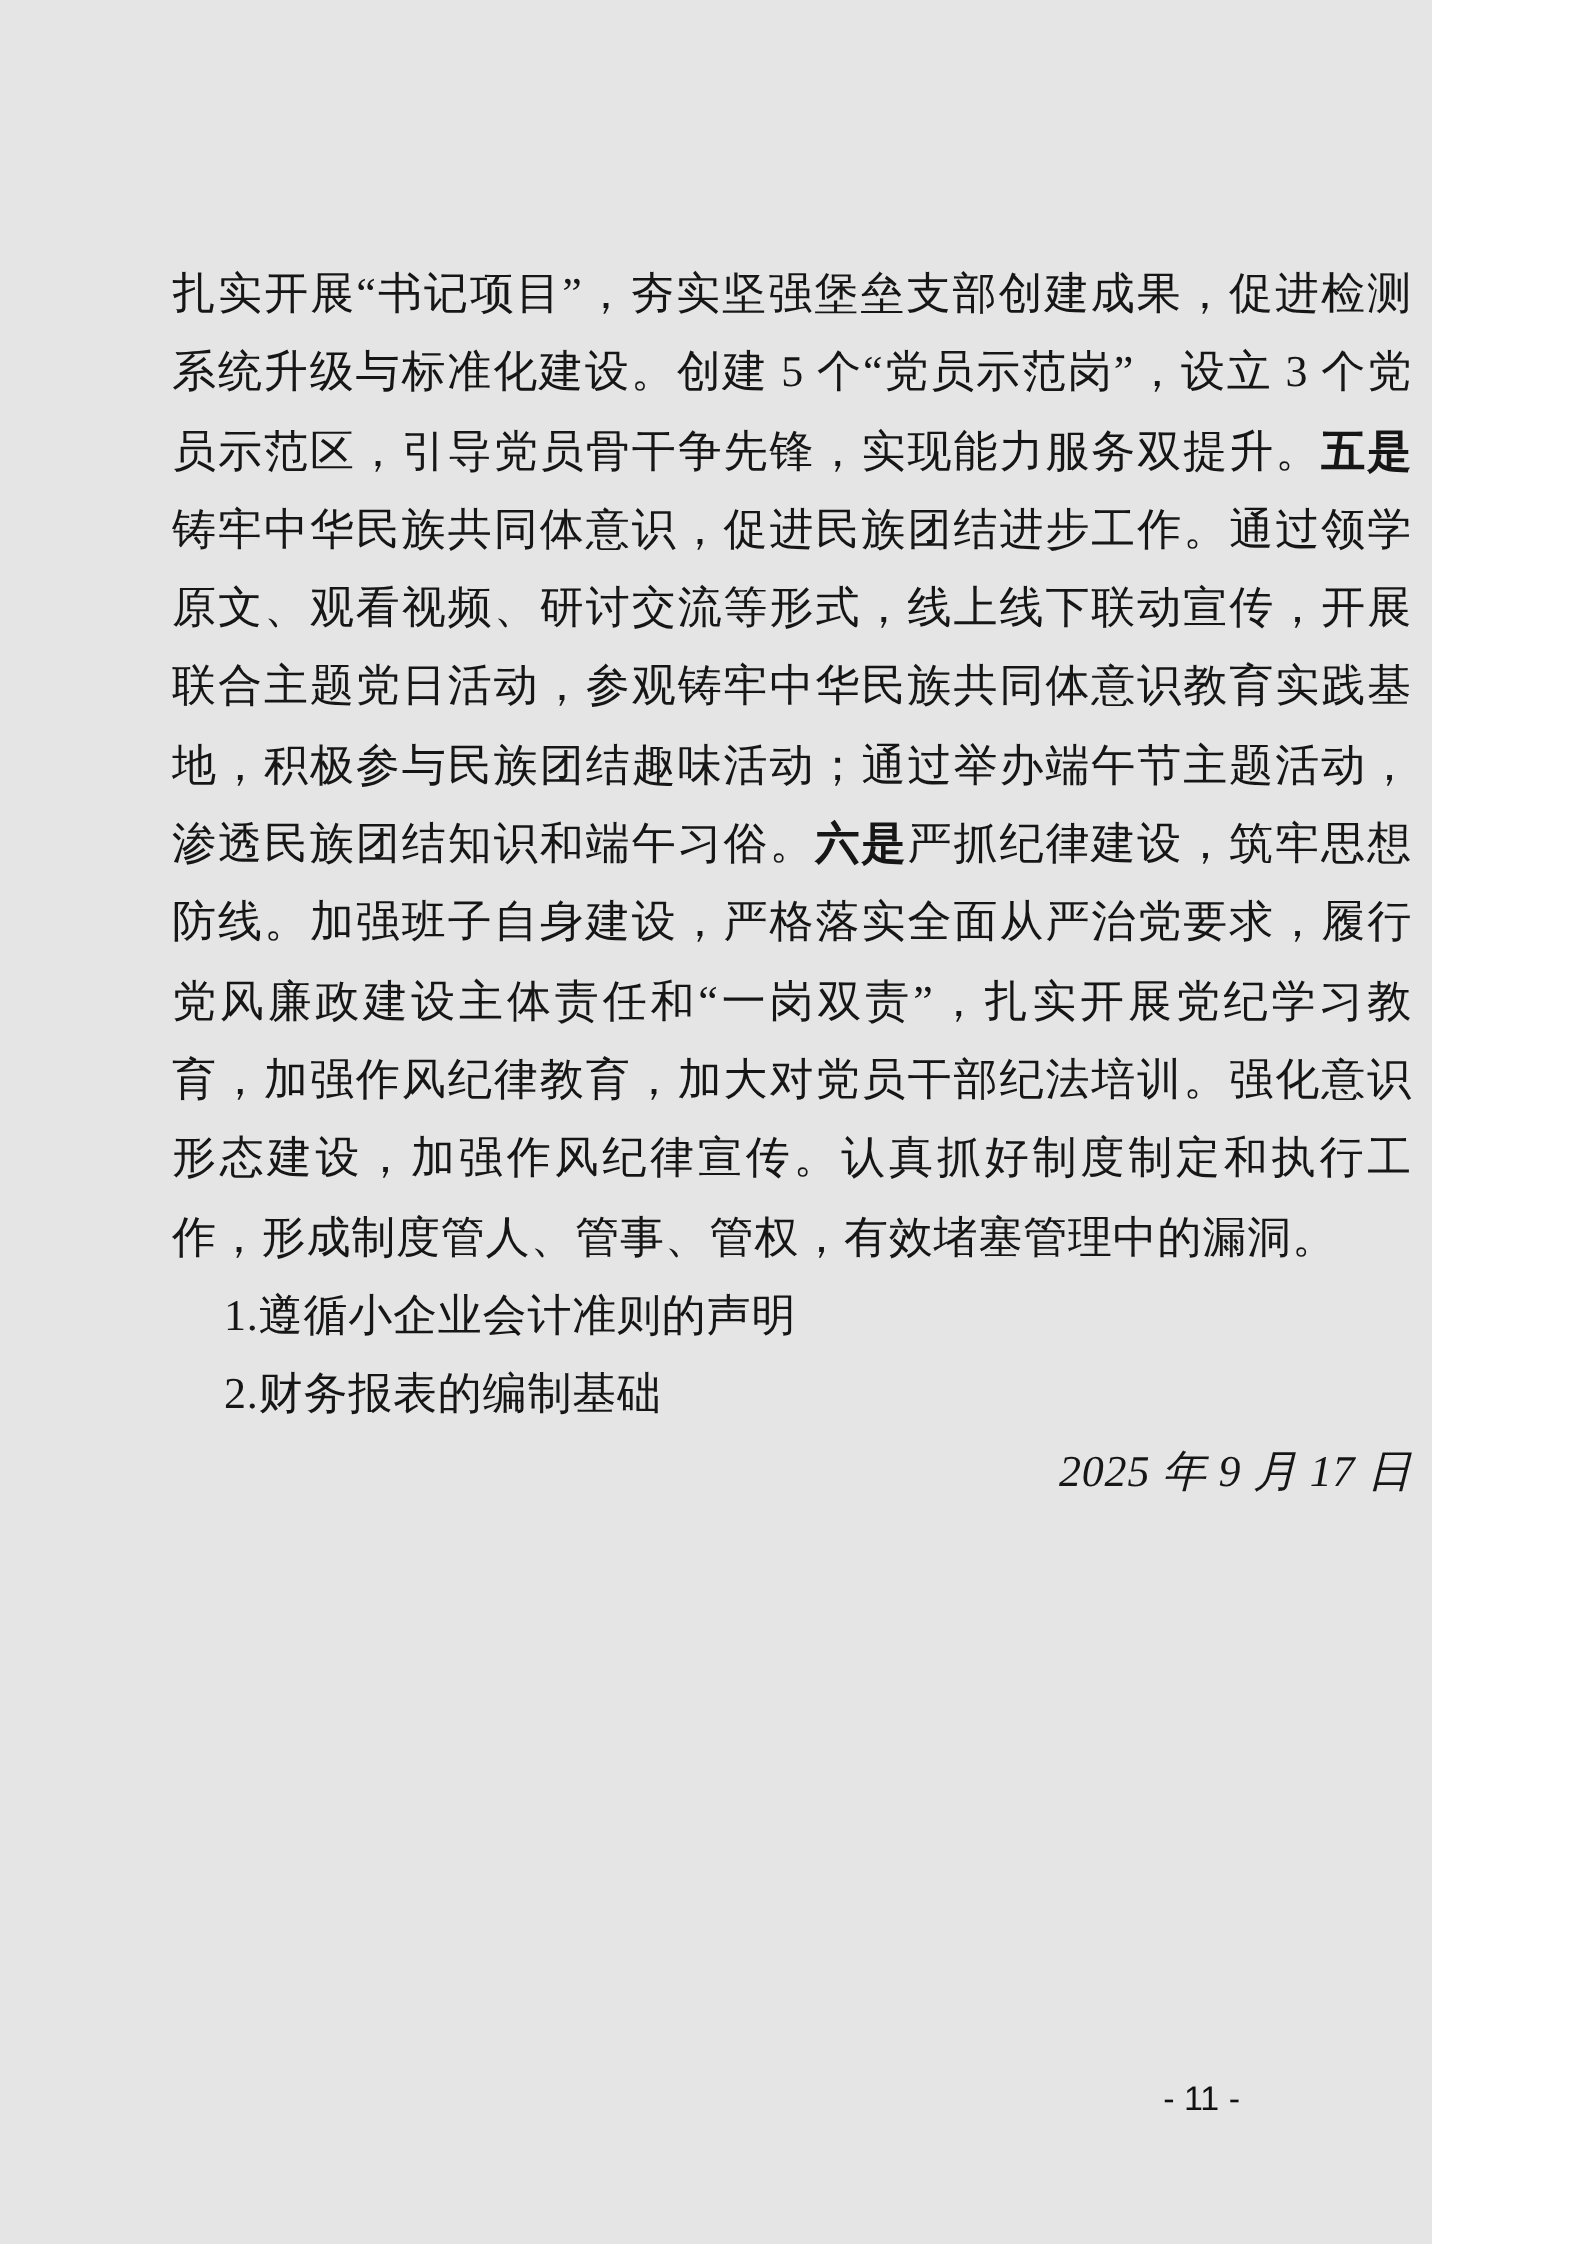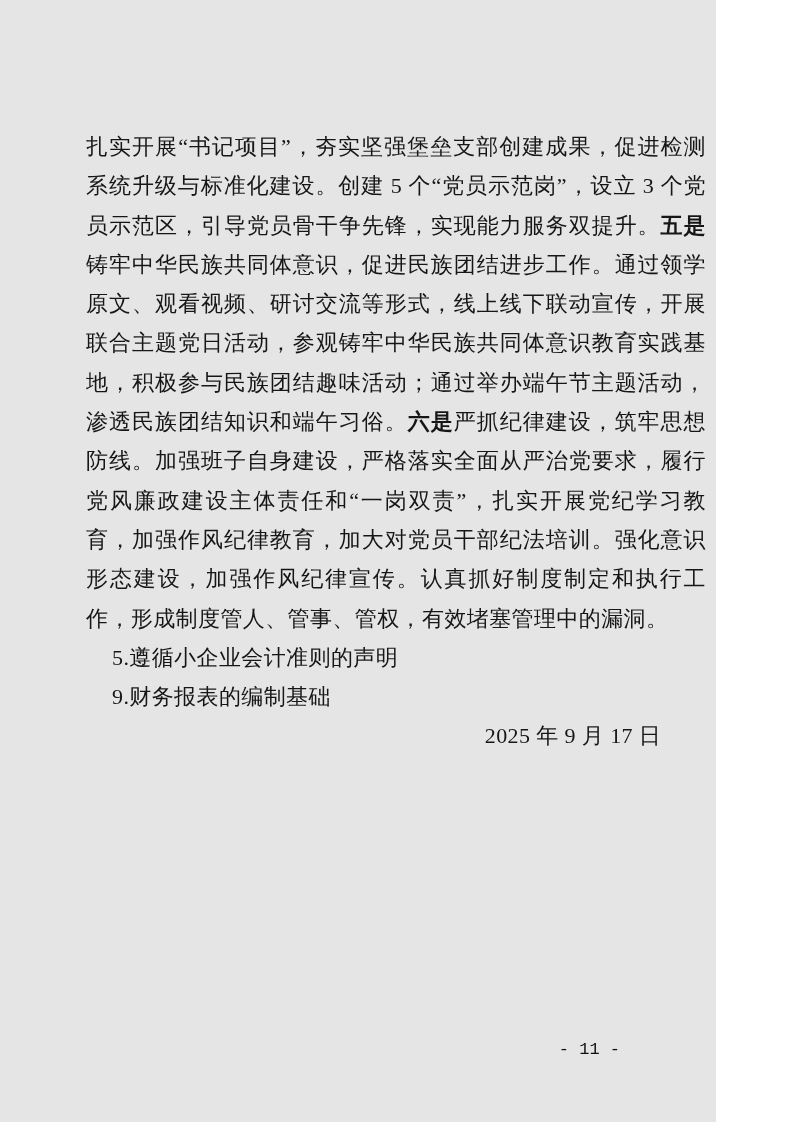--- a/index.html
+++ b/index.html
@@ -50,46 +50,47 @@
   }
   .signature-block {
     line-height: 39px;
   }
   .signature-company {
     margin-left: 232px !important;
     text-align: left;
   }
   .signature-date {
     margin-left: 354px !important;
-    text-align: center;
+    text-align: right;
+    font-style: italic;
   }
   .page-footer {
     position: absolute;
     top: 1040px;
     right: 96px;
     font-size: 17px;
     line-height: 20px;
     color: #111111;
-    font-family: Liberation Mono, monospace;
+    font-family: Liberation Sans, sans-serif;
   }
 </style>
 </head>
 <body>
 
 <div class="page">
 
   <div class="text-block">
 
     <p class="para-justify"><span>扎实开展“书记项目”，夯实坚强堡垒支部创建成果，促进检测系统升级与标准化建设。创建 5 个“党员示范岗”，设立 3 个党员示范区，引导党员骨干争先锋，实现能力服务双提升。</span><span class="bold-inline">五是</span><span>铸牢中华民族共同体意识，促进民族团结进步工作。通过领学原文、观看视频、研讨交流等形式，线上线下联动宣传，开展联合主题党日活动，参观铸牢中华民族共同体意识教育实践基地，积极参与民族团结趣味活动；通过举办端午节主题活动，渗透民族团结知识和端午习俗。</span><span class="bold-inline">六是</span><span>严抓纪律建设，筑牢思想防线。加强班子自身建设，严格落实全面从严治党要求，履行党风廉政建设主体责任和“一岗双责”，扎实开展党纪学习教育，加强作风纪律教育，加大对党员干部纪法培训。强化意识形态建设，加强作风纪律宣传。认真抓好制度制定和执行工作，形成制度管人、管事、管权，有效堵塞管理中的漏洞。</span></p>
 
 
-    <p class="plain-line indent">5.遵循小企业会计准则的声明</p>
+    <p class="plain-line indent">1.遵循小企业会计准则的声明</p>
 
 
-    <p class="plain-line indent">9.财务报表的编制基础</p>
+    <p class="plain-line indent">2.财务报表的编制基础</p>
 
 
     <div class="signature-block">
       <p class="signature-date">2025 年 9 月 17 日</p>
     </div>
 
   </div>
 
   <div class="page-footer">- 11 -</div>
 

